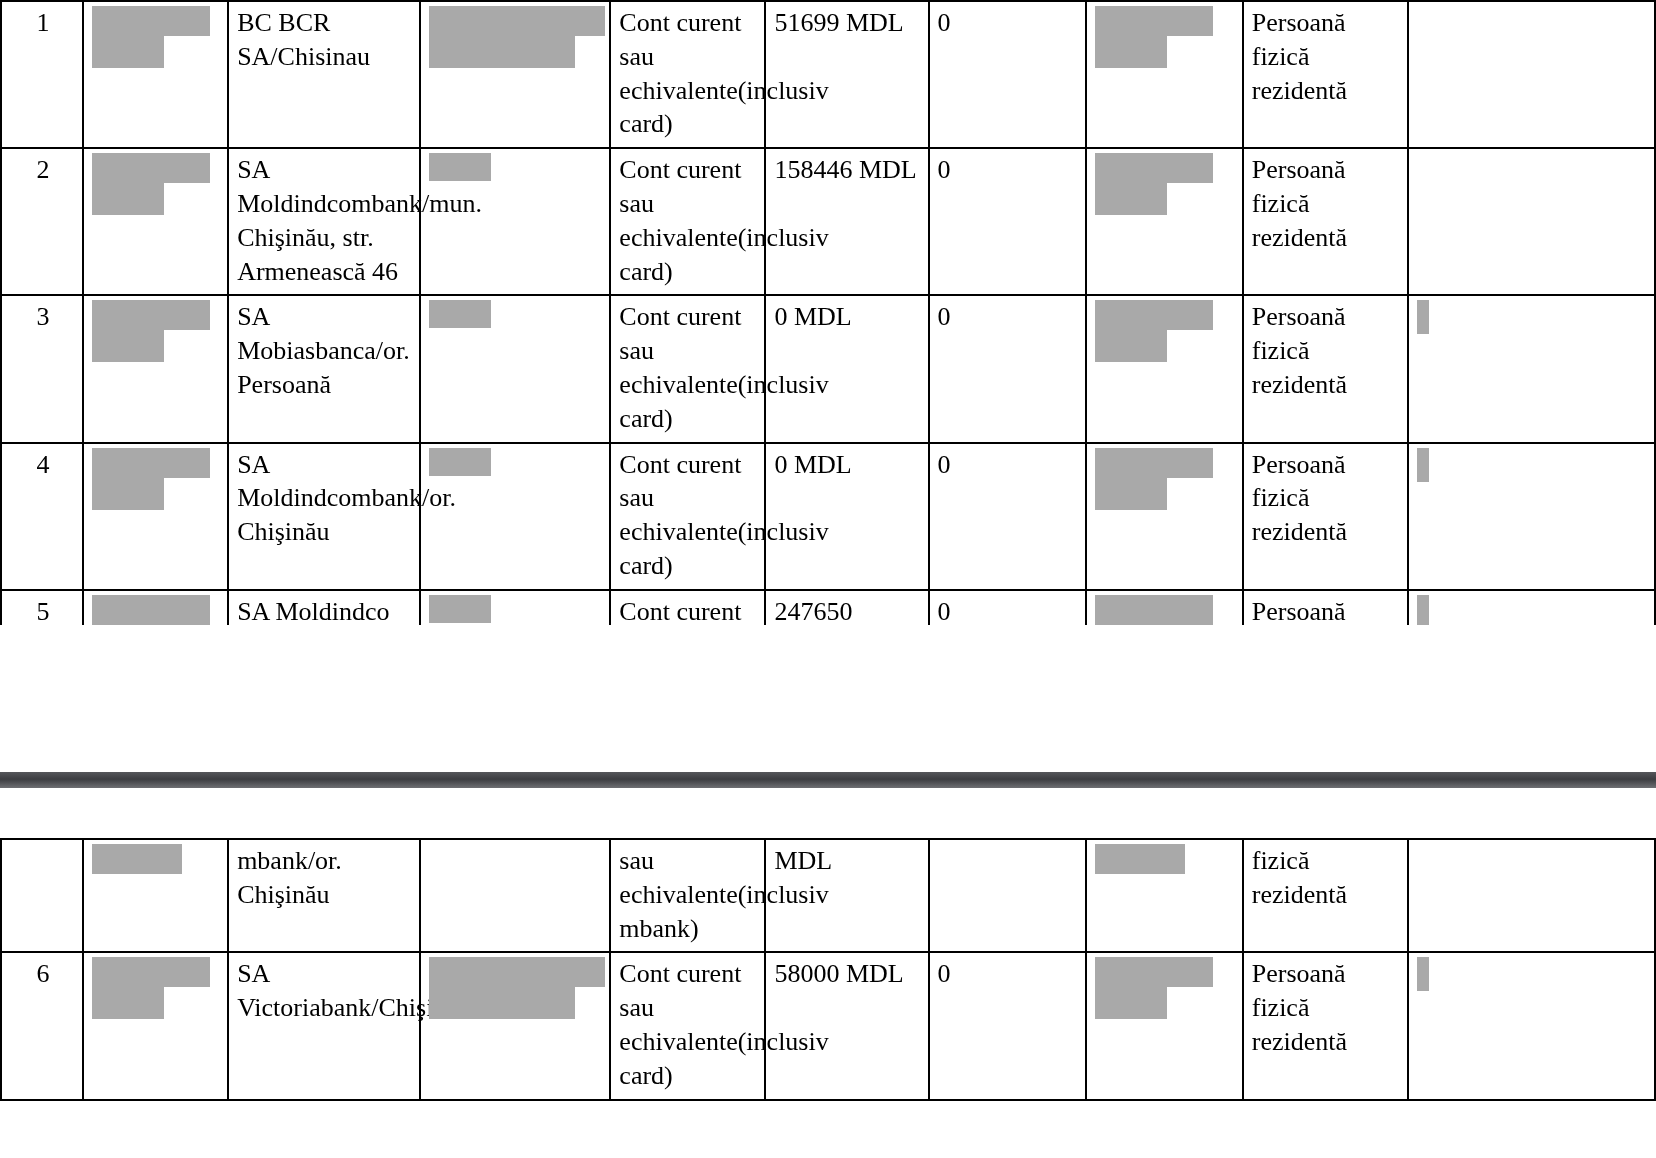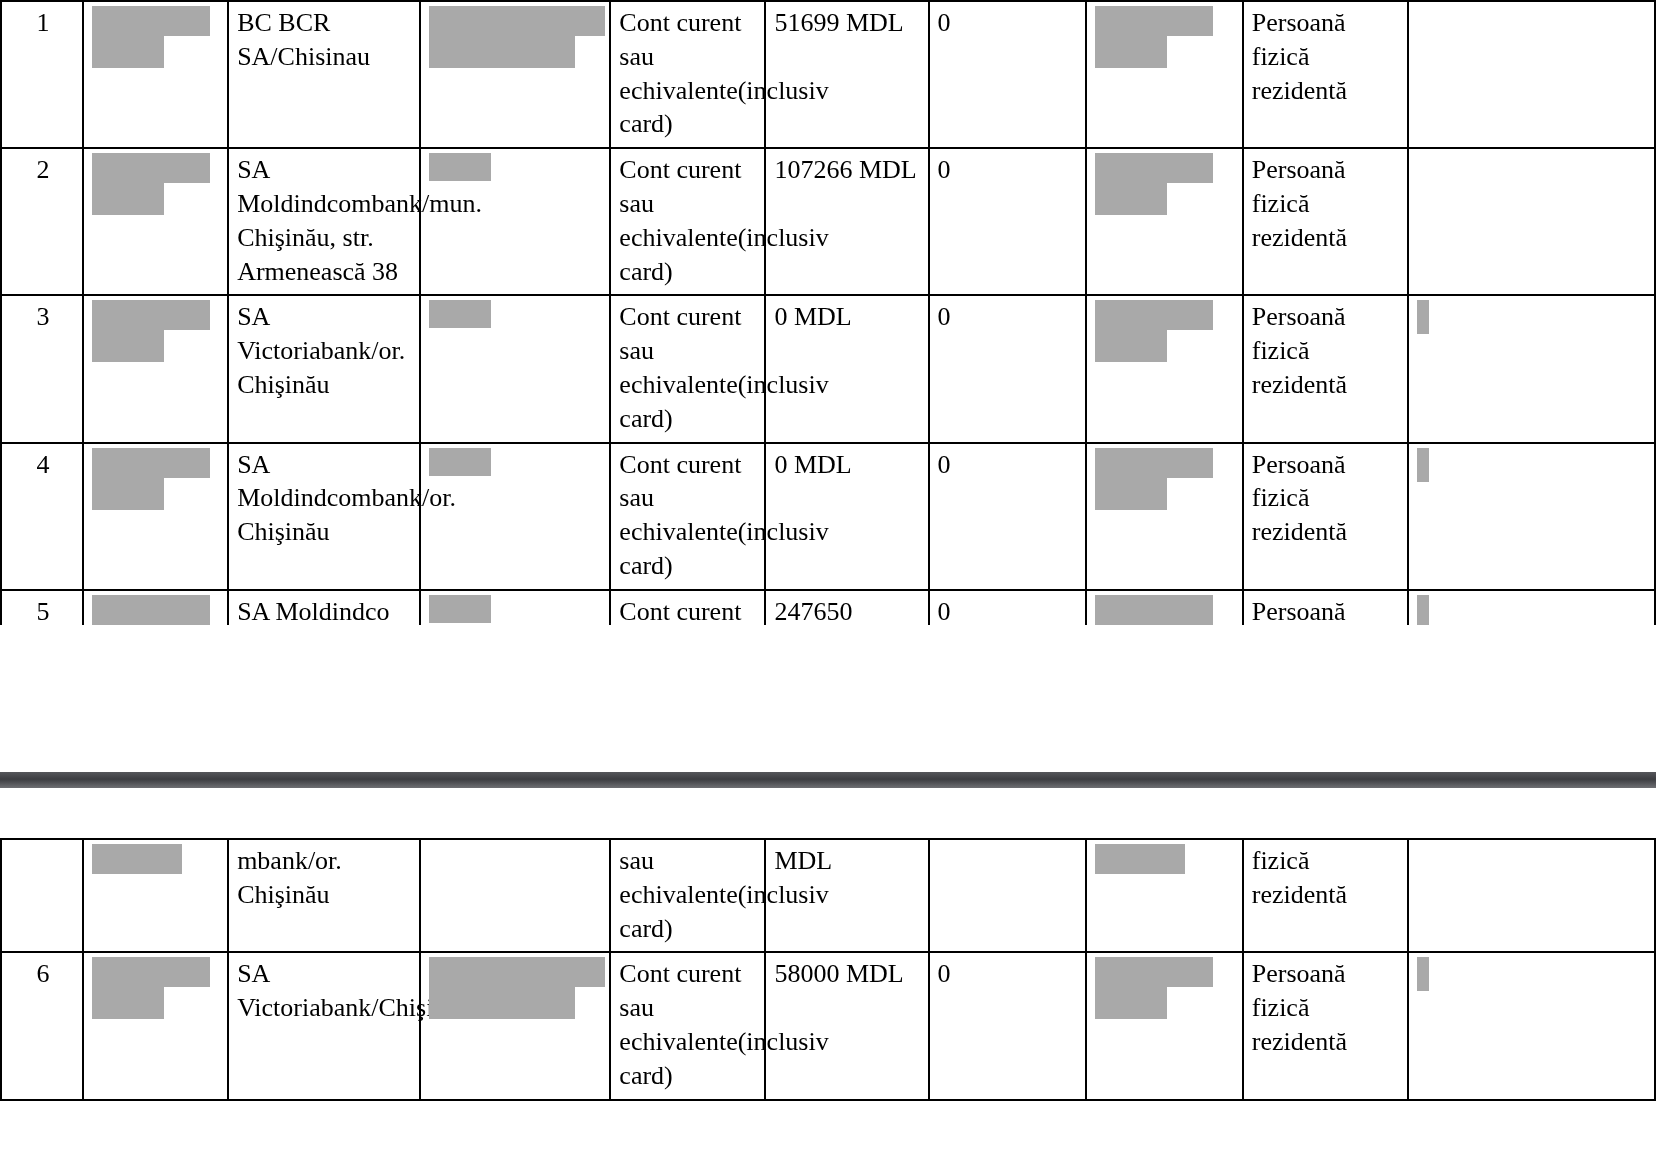--- a/index.html
+++ b/index.html
@@ -173,46 +173,46 @@
       </tr>
 
       <tr>
         <td class="idx">2</td>
         <td>
           <div class="redact-step">
             <div class="bar-top"></div>
               <div class="bar-bot"></div>
           </div>
         </td>
-        <td>SA Moldindcombank/mun. Chişinău, str. Armenească 38</td>
+        <td>SA Moldindcombank/mun. Chişinău, str. Armenească 46</td>
         <td>
           <span class="redact redact-small"></span>
         </td>
         <td>Cont curent sau echivalente(inclusiv card)</td>
-        <td>107266 MDL</td>
+        <td>158446 MDL</td>
         <td>0</td>
         <td>
           <div class="redact-step">
             <div class="bar-top"></div>
               <div class="bar-bot"></div>
           </div>
         </td>
         <td>Persoană fizică rezidentă</td>
         <td></td>
       </tr>
 
       <tr>
         <td class="idx">3</td>
         <td>
           <div class="redact-step">
             <div class="bar-top"></div>
               <div class="bar-bot"></div>
           </div>
         </td>
-        <td>SA Victoriabank/or. Chişinău</td>
+        <td>SA Mobiasbanca/or. Persoană</td>
         <td>
           <span class="redact redact-small"></span>
         </td>
         <td>Cont curent sau echivalente(inclusiv card)</td>
         <td>0 MDL</td>
         <td>0</td>
         <td>
           <div class="redact-step">
             <div class="bar-top"></div>
               <div class="bar-bot"></div>
@@ -294,21 +294,21 @@
       </colgroup>
       <tbody>
 
         <tr>
           <td class="idx"></td>
           <td>
             <span class="redact redact-flat" style="width:90px;"></span>
           </td>
           <td>mbank/or. Chişinău</td>
           <td></td>
-          <td>sau echivalente(inclusiv card)</td>
+          <td>sau echivalente(inclusiv mbank)</td>
           <td>MDL</td>
           <td></td>
           <td>
             <span class="redact redact-flat" style="width:90px;"></span>
           </td>
           <td>fizică rezidentă</td>
           <td></td>
         </tr>
 
         <tr>

